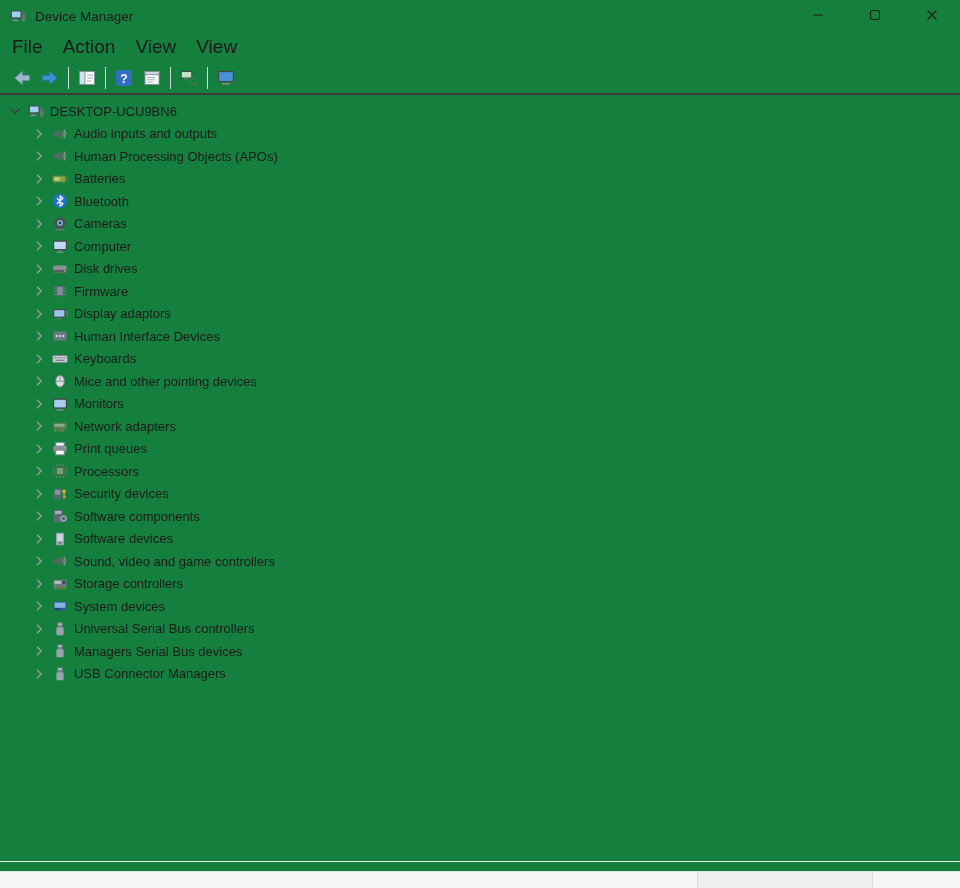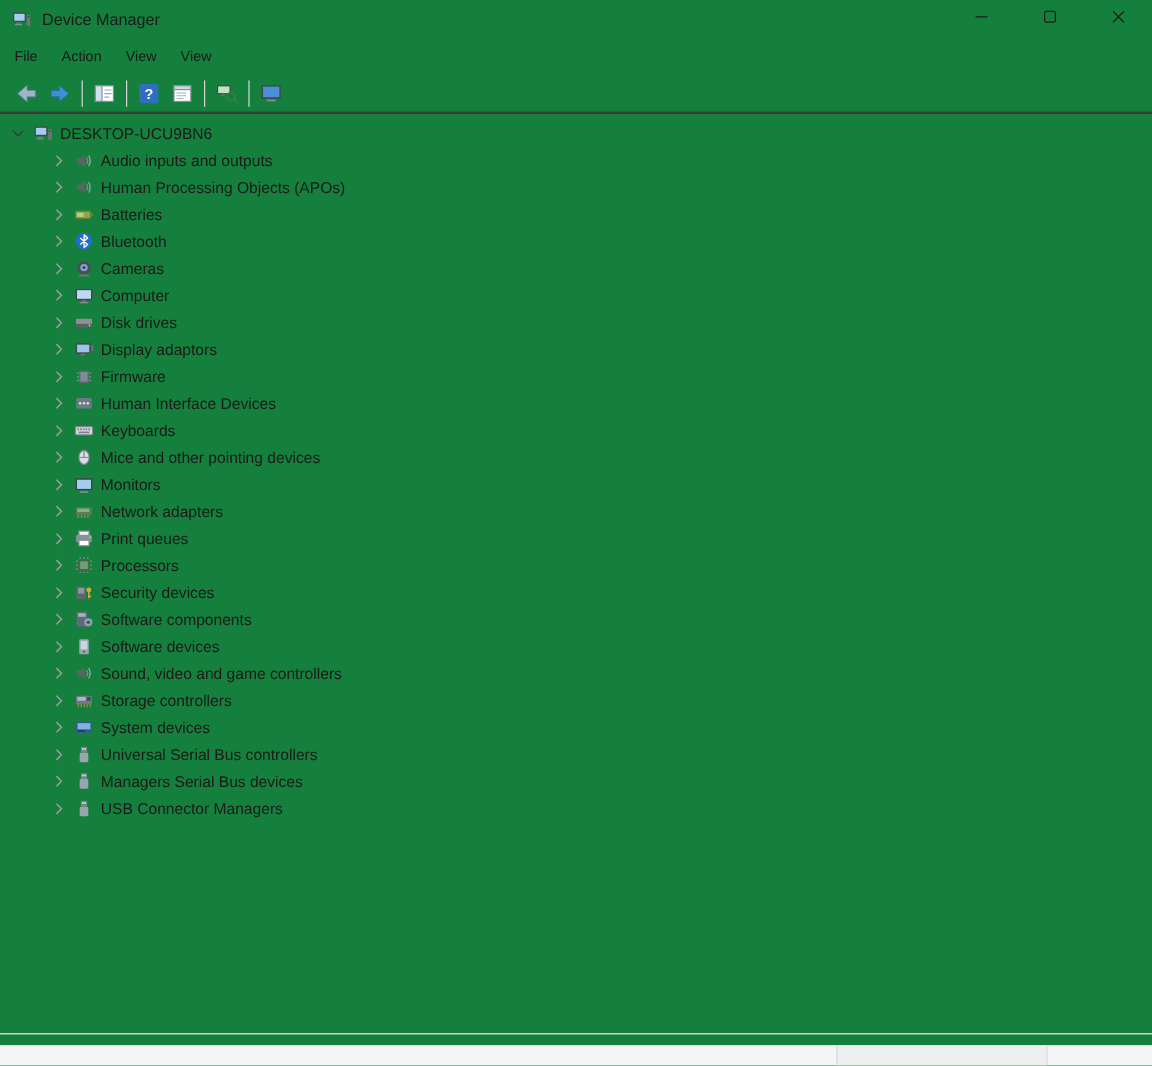--- a/index.html
+++ b/index.html
@@ -7,32 +7,32 @@
   body{background:#ffffff;font-family:"Liberation Sans",sans-serif;color:#1a1a1a;overflow:hidden}
   button{background:none;border:none;padding:0;font:inherit;cursor:default}
   .window{position:relative;width:960px;height:888px;background:#15803d;overflow:hidden}
 
   .titlebar{height:32px;display:flex;align-items:center;padding-left:10px}
   .app-icon{width:16px;height:16px;margin-right:9px;display:inline-flex}
   .title-text{font-size:13.5px}
   .win-controls{margin-left:auto;display:flex;align-self:stretch}
   .win-btn{width:57px;display:flex;align-items:center;justify-content:center}
 
-  .menubar{height:30px;display:flex;align-items:center;padding-left:2px;font-size:12px}
+  .menubar{height:30px;display:flex;align-items:center;padding-left:2px;font-size:19px}
   .menu-item{padding:4px 10px}
 
   .toolbar{height:33px;display:flex;align-items:center;padding-left:8px;border-bottom:2px solid #3a3a3a}
   .tb-btn{width:28px;height:26px;display:flex;align-items:center;justify-content:center}
   .tb-ic{display:inline-flex}
   .tb-sep{width:1px;height:22px;background:#d6d6d6;margin:0 4px}
 
   .tree{padding-top:5px;font-size:13px}
   .tree-row{display:flex;align-items:center;height:22.5px}
   .tree-row.root{padding-left:6px}
-  .tree-row.child{padding-left:40px}
+  .tree-row.child{padding-left:30px}
   .chev{width:17px;height:16px;display:inline-flex;align-items:center;justify-content:center;flex:0 0 auto}
   .ticon{width:17px;height:16px;display:inline-flex;align-items:center;justify-content:center;margin:0 4px;flex:0 0 auto}
   .tlabel{margin-left:2px;white-space:nowrap}
 
   .bottom-line{position:absolute;left:0;bottom:26px;width:100%;height:1px;background:#ededed}
   .statusbar{position:absolute;left:0;bottom:0;width:100%;height:17px;background:#f5f5f5;border-top:1px solid #e3e3e3;display:flex}
   .seg1{width:697px}
   .seg2{width:175px;background:#eceef0;border-left:1px solid #d9d9d9}
   .seg3{flex:1;border-left:1px solid #d9d9d9}
 </style>
@@ -272,42 +272,42 @@
         <span class="tlabel">Disk drives</span>
       </div>
       <div class="tree-row child">
         <span class="chev">
           <svg viewBox="0 0 16 16" width="16" height="16">
             <path d="M6 3.8 L10.2 8 L6 12.2" stroke="#9b9b9b" stroke-width="1.3" fill="none"></path>
           </svg>
         </span>
         <span class="ticon">
           <svg viewBox="0 0 16 16" width="16" height="16">
+            <path d="M3.8 5 H2.2 M3.8 8 H2.2 M3.8 11 H2.2 M12.2 5 H13.8 M12.2 8 H13.8 M12.2 11 H13.8" stroke="#8d9196" stroke-width="1" fill="none"></path>
+            <rect x="3.8" y="2.8" width="8.4" height="10.4" rx="0.8" fill="#5b6770"></rect>
+            <rect x="5" y="4" width="6" height="8" fill="#7e8c97"></rect>
+          </svg>
+        </span>
+        <span class="tlabel">Firmware</span>
+      </div>
+      <div class="tree-row child">
+        <span class="chev">
+          <svg viewBox="0 0 16 16" width="16" height="16">
+            <path d="M6 3.8 L10.2 8 L6 12.2" stroke="#9b9b9b" stroke-width="1.3" fill="none"></path>
+          </svg>
+        </span>
+        <span class="ticon">
+          <svg viewBox="0 0 16 16" width="16" height="16">
             <rect x="1" y="3" width="12.6" height="8.8" rx="0.8" fill="#43474d"></rect>
             <rect x="2.2" y="4.2" width="10.2" height="6.4" fill="#9cc3e8"></rect>
             <path d="M13.6 5.6 H15 V9.4" stroke="#7a7e83" stroke-width="1" fill="none"></path>
             <rect x="5.2" y="11.8" width="3.6" height="1.4" fill="#6f7377"></rect>
           </svg>
         </span>
         <span class="tlabel">Display adaptors</span>
-      </div>
-      <div class="tree-row child">
-        <span class="chev">
-          <svg viewBox="0 0 16 16" width="16" height="16">
-            <path d="M6 3.8 L10.2 8 L6 12.2" stroke="#9b9b9b" stroke-width="1.3" fill="none"></path>
-          </svg>
-        </span>
-        <span class="ticon">
-          <svg viewBox="0 0 16 16" width="16" height="16">
-            <path d="M3.8 5 H2.2 M3.8 8 H2.2 M3.8 11 H2.2 M12.2 5 H13.8 M12.2 8 H13.8 M12.2 11 H13.8" stroke="#8d9196" stroke-width="1" fill="none"></path>
-            <rect x="3.8" y="2.8" width="8.4" height="10.4" rx="0.8" fill="#5b6770"></rect>
-            <rect x="5" y="4" width="6" height="8" fill="#7e8c97"></rect>
-          </svg>
-        </span>
-        <span class="tlabel">Firmware</span>
       </div>
       <div class="tree-row child">
         <span class="chev">
           <svg viewBox="0 0 16 16" width="16" height="16">
             <path d="M6 3.8 L10.2 8 L6 12.2" stroke="#9b9b9b" stroke-width="1.3" fill="none"></path>
           </svg>
         </span>
         <span class="ticon">
           <svg viewBox="0 0 16 16" width="16" height="16">
             <rect x="1.6" y="3.6" width="12.8" height="8.8" rx="1" fill="#6d7a85"></rect>

